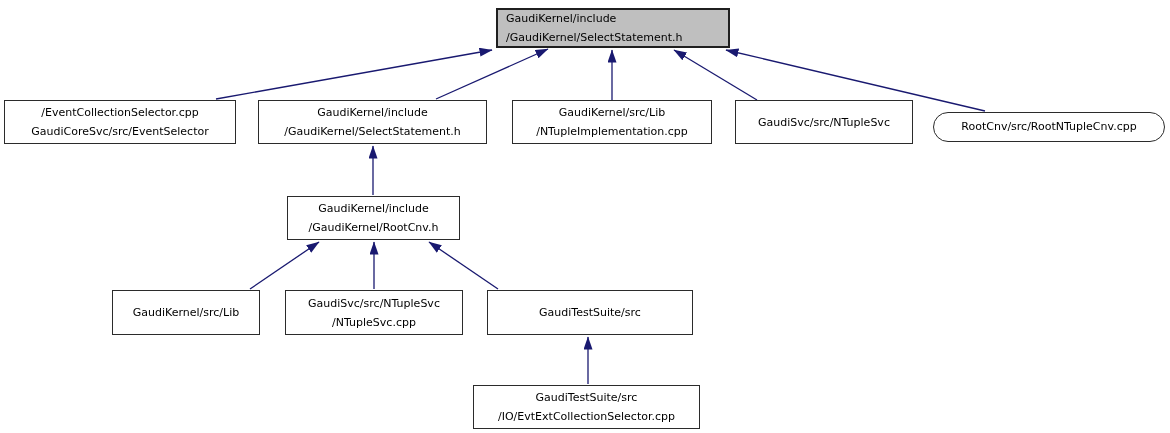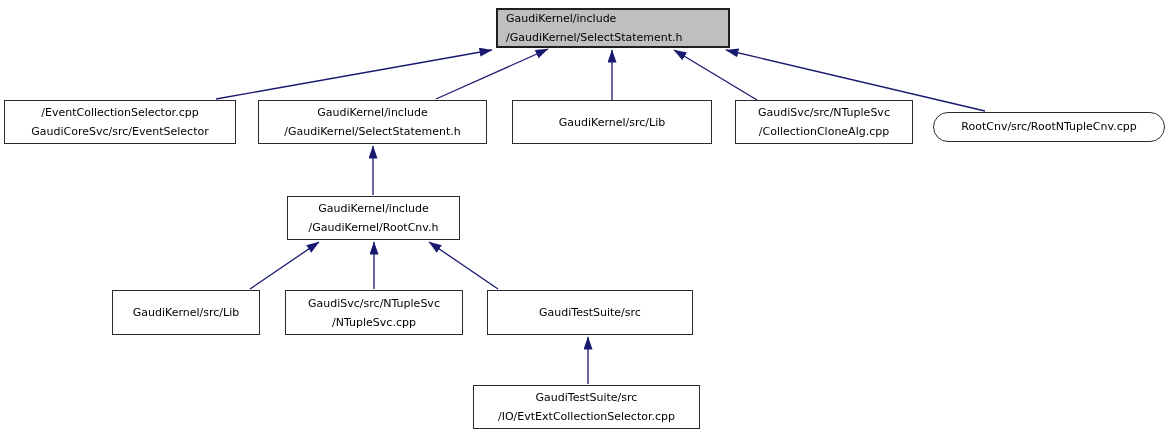--- a/index.html
+++ b/index.html
@@ -93,25 +93,25 @@
     <span>GaudiCoreSvc/src/EventSelector</span>
   </div>
 
   <div class="node" style="left:258px; top:100px; width:229px; height:44px;">
     <span>GaudiKernel/include</span>
     <span>/GaudiKernel/SelectStatement.h</span>
   </div>
 
   <div class="node" style="left:512px; top:100px; width:200px; height:44px;">
     <span>GaudiKernel/src/Lib</span>
+    <span>/NTupleImplementation.cpp</span>
   </div>
 
   <div class="node" style="left:735px; top:100px; width:178px; height:44px;">
     <span>GaudiSvc/src/NTupleSvc</span>
-    <span>/CollectionCloneAlg.cpp</span>
   </div>
 
   <div class="node single" style="left:933px; top:112px; width:232px; height:30px;border-radius:15px;">
     <span>RootCnv/src/RootNTupleCnv.cpp</span>
   </div>
 
   <div class="node" style="left:287px; top:196px; width:173px; height:44px;">
     <span>GaudiKernel/include</span>
     <span>/GaudiKernel/RootCnv.h</span>
   </div>

